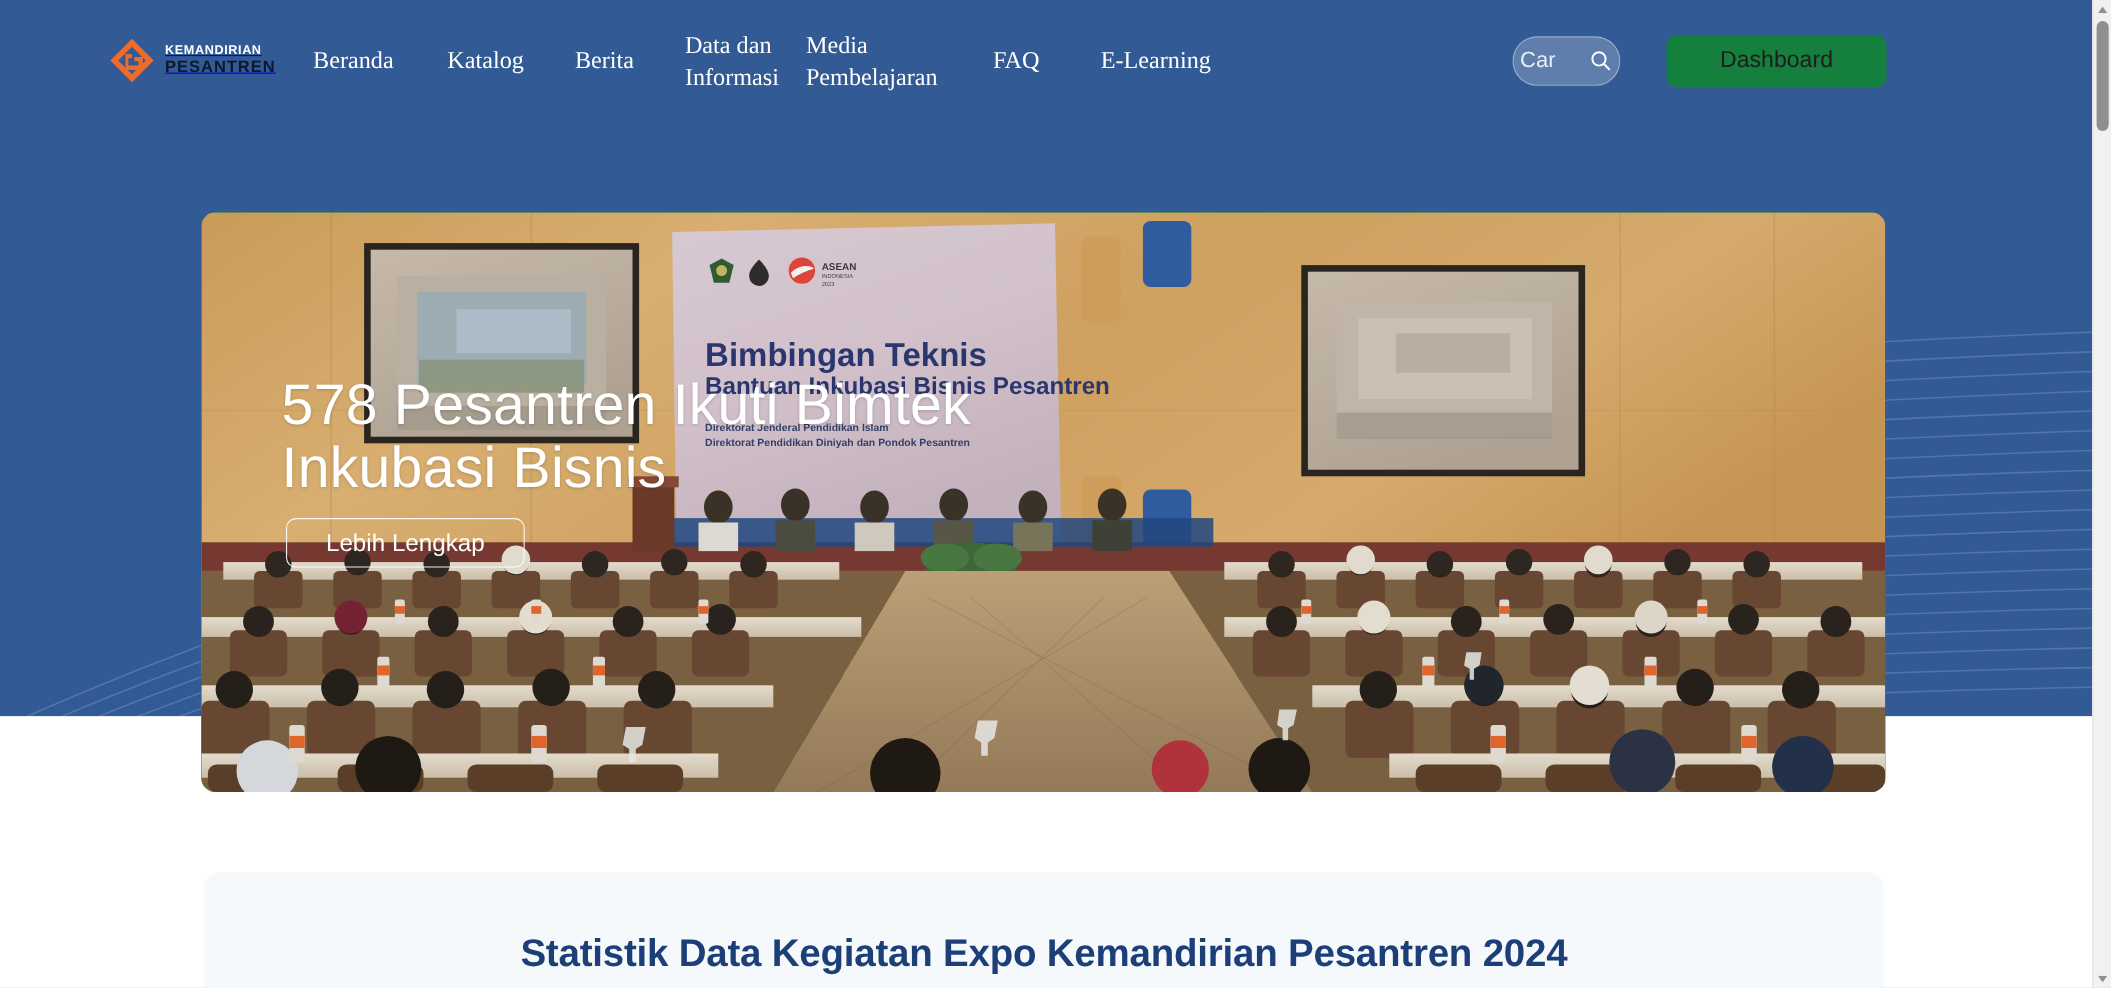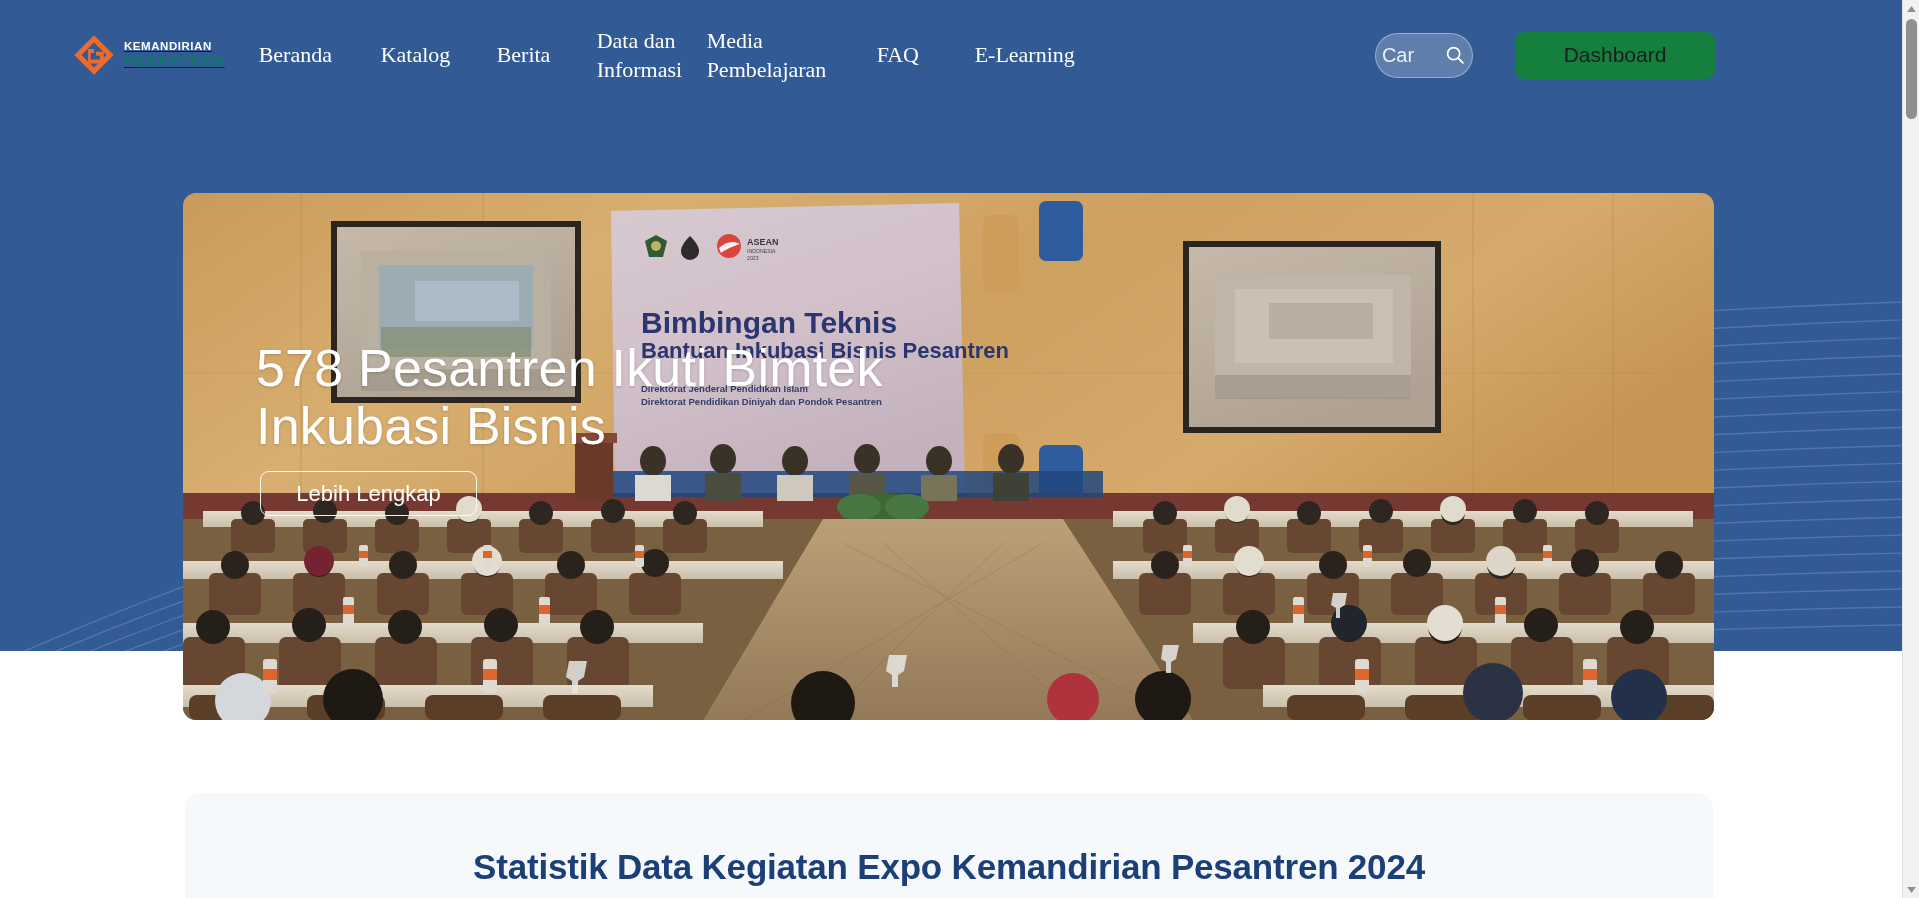--- a/index.html
+++ b/index.html
@@ -25,32 +25,32 @@
     background:#325a94;
     overflow:hidden;
   }
   #hero-bg .swoosh { position:absolute; left:0; top:0; width:1902px; height:651px; }
 
   
   #navbar {
     position:absolute; left:0; top:0;
     width:1902px; height:110px;
     display:flex; align-items:center;
-    padding-left:73px; padding-right:187px;
+    padding-left:99px; padding-right:187px;
     z-index:20;
   }
   .brand { display:flex; align-items:center; gap:9px; flex:0 0 auto; margin-right:34px; }
   .brand-mark { width:42px; height:42px; flex:0 0 auto; }
   .brand-text { line-height:1.02; }
   .brand-text .l1 {
     color:#ffffff; font-size:11.5px; font-weight:700;
     letter-spacing:.55px; display:block;
   }
   .brand-text .l2 {
-    color:#0f766e; font-size:15px; font-weight:800;
+    color:#0f172a; font-size:15px; font-weight:800;
     letter-spacing:.9px; display:block;
   }
 
   .nav-links { display:flex; align-items:center; flex:1 1 auto;font-family:Liberation Serif, serif; }
   .nav-link {
     color:#ffffff; font-size:22px; font-weight:400;
     text-decoration:none; cursor:pointer;
     line-height:1.33; white-space:normal;
     padding:0 0;
   }

